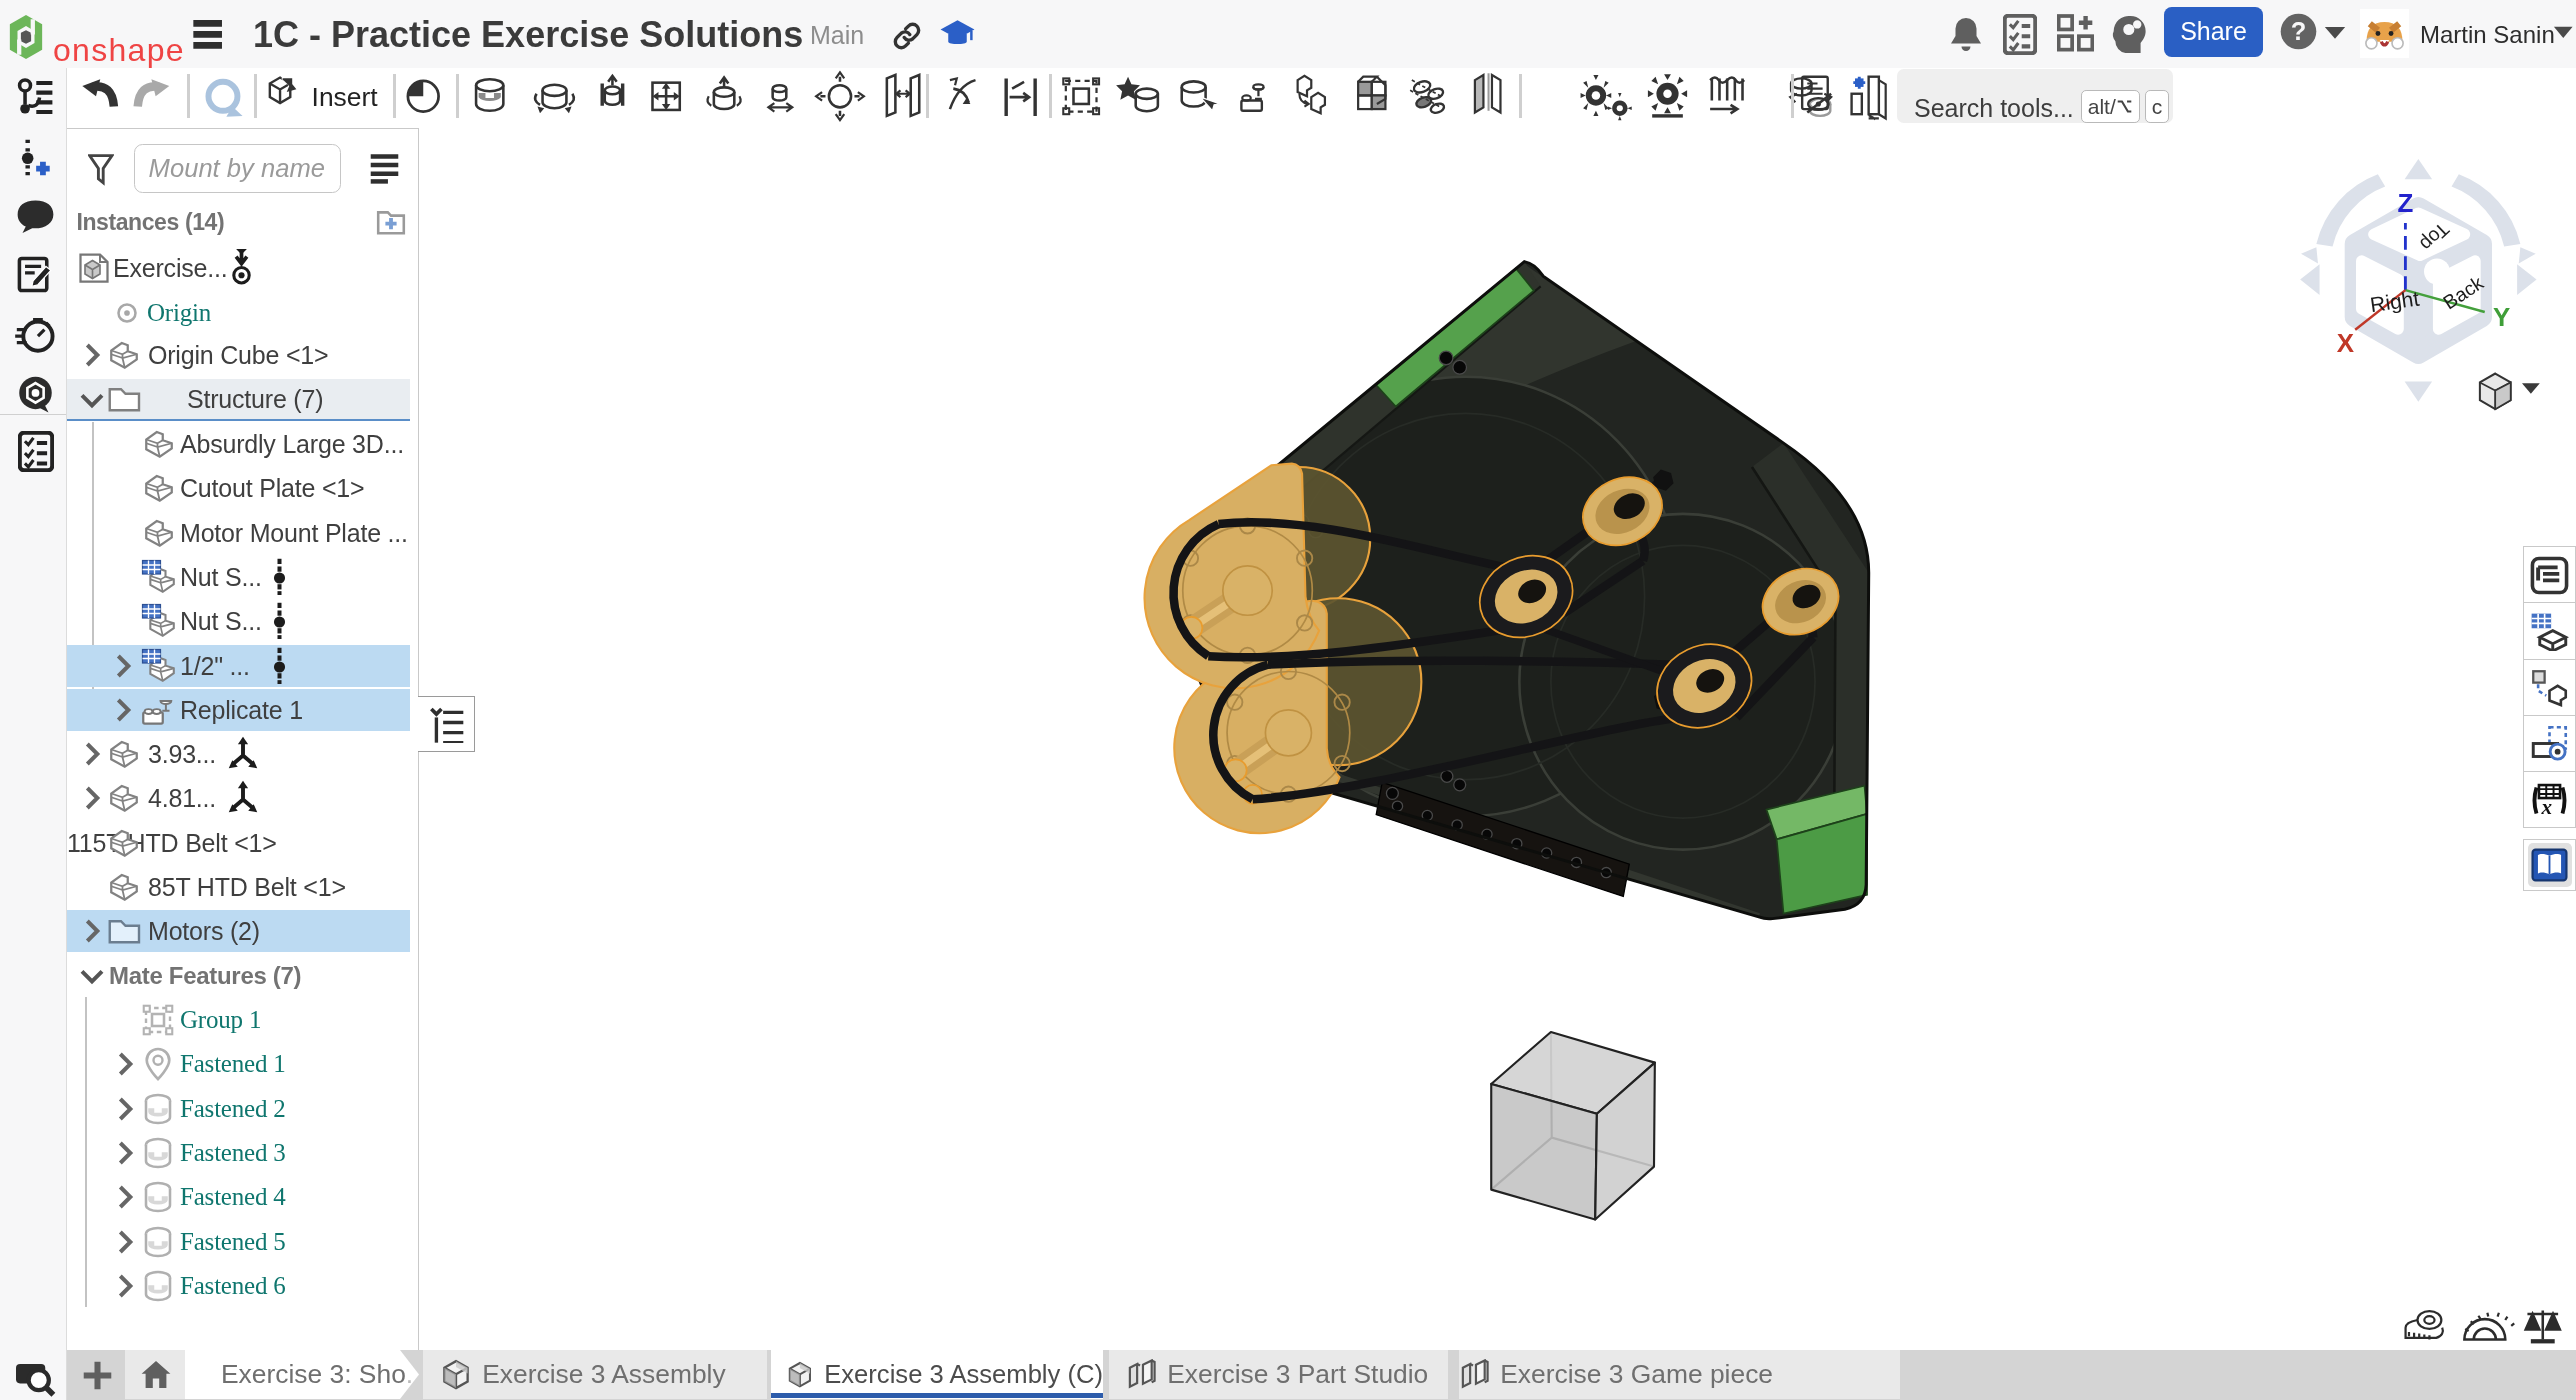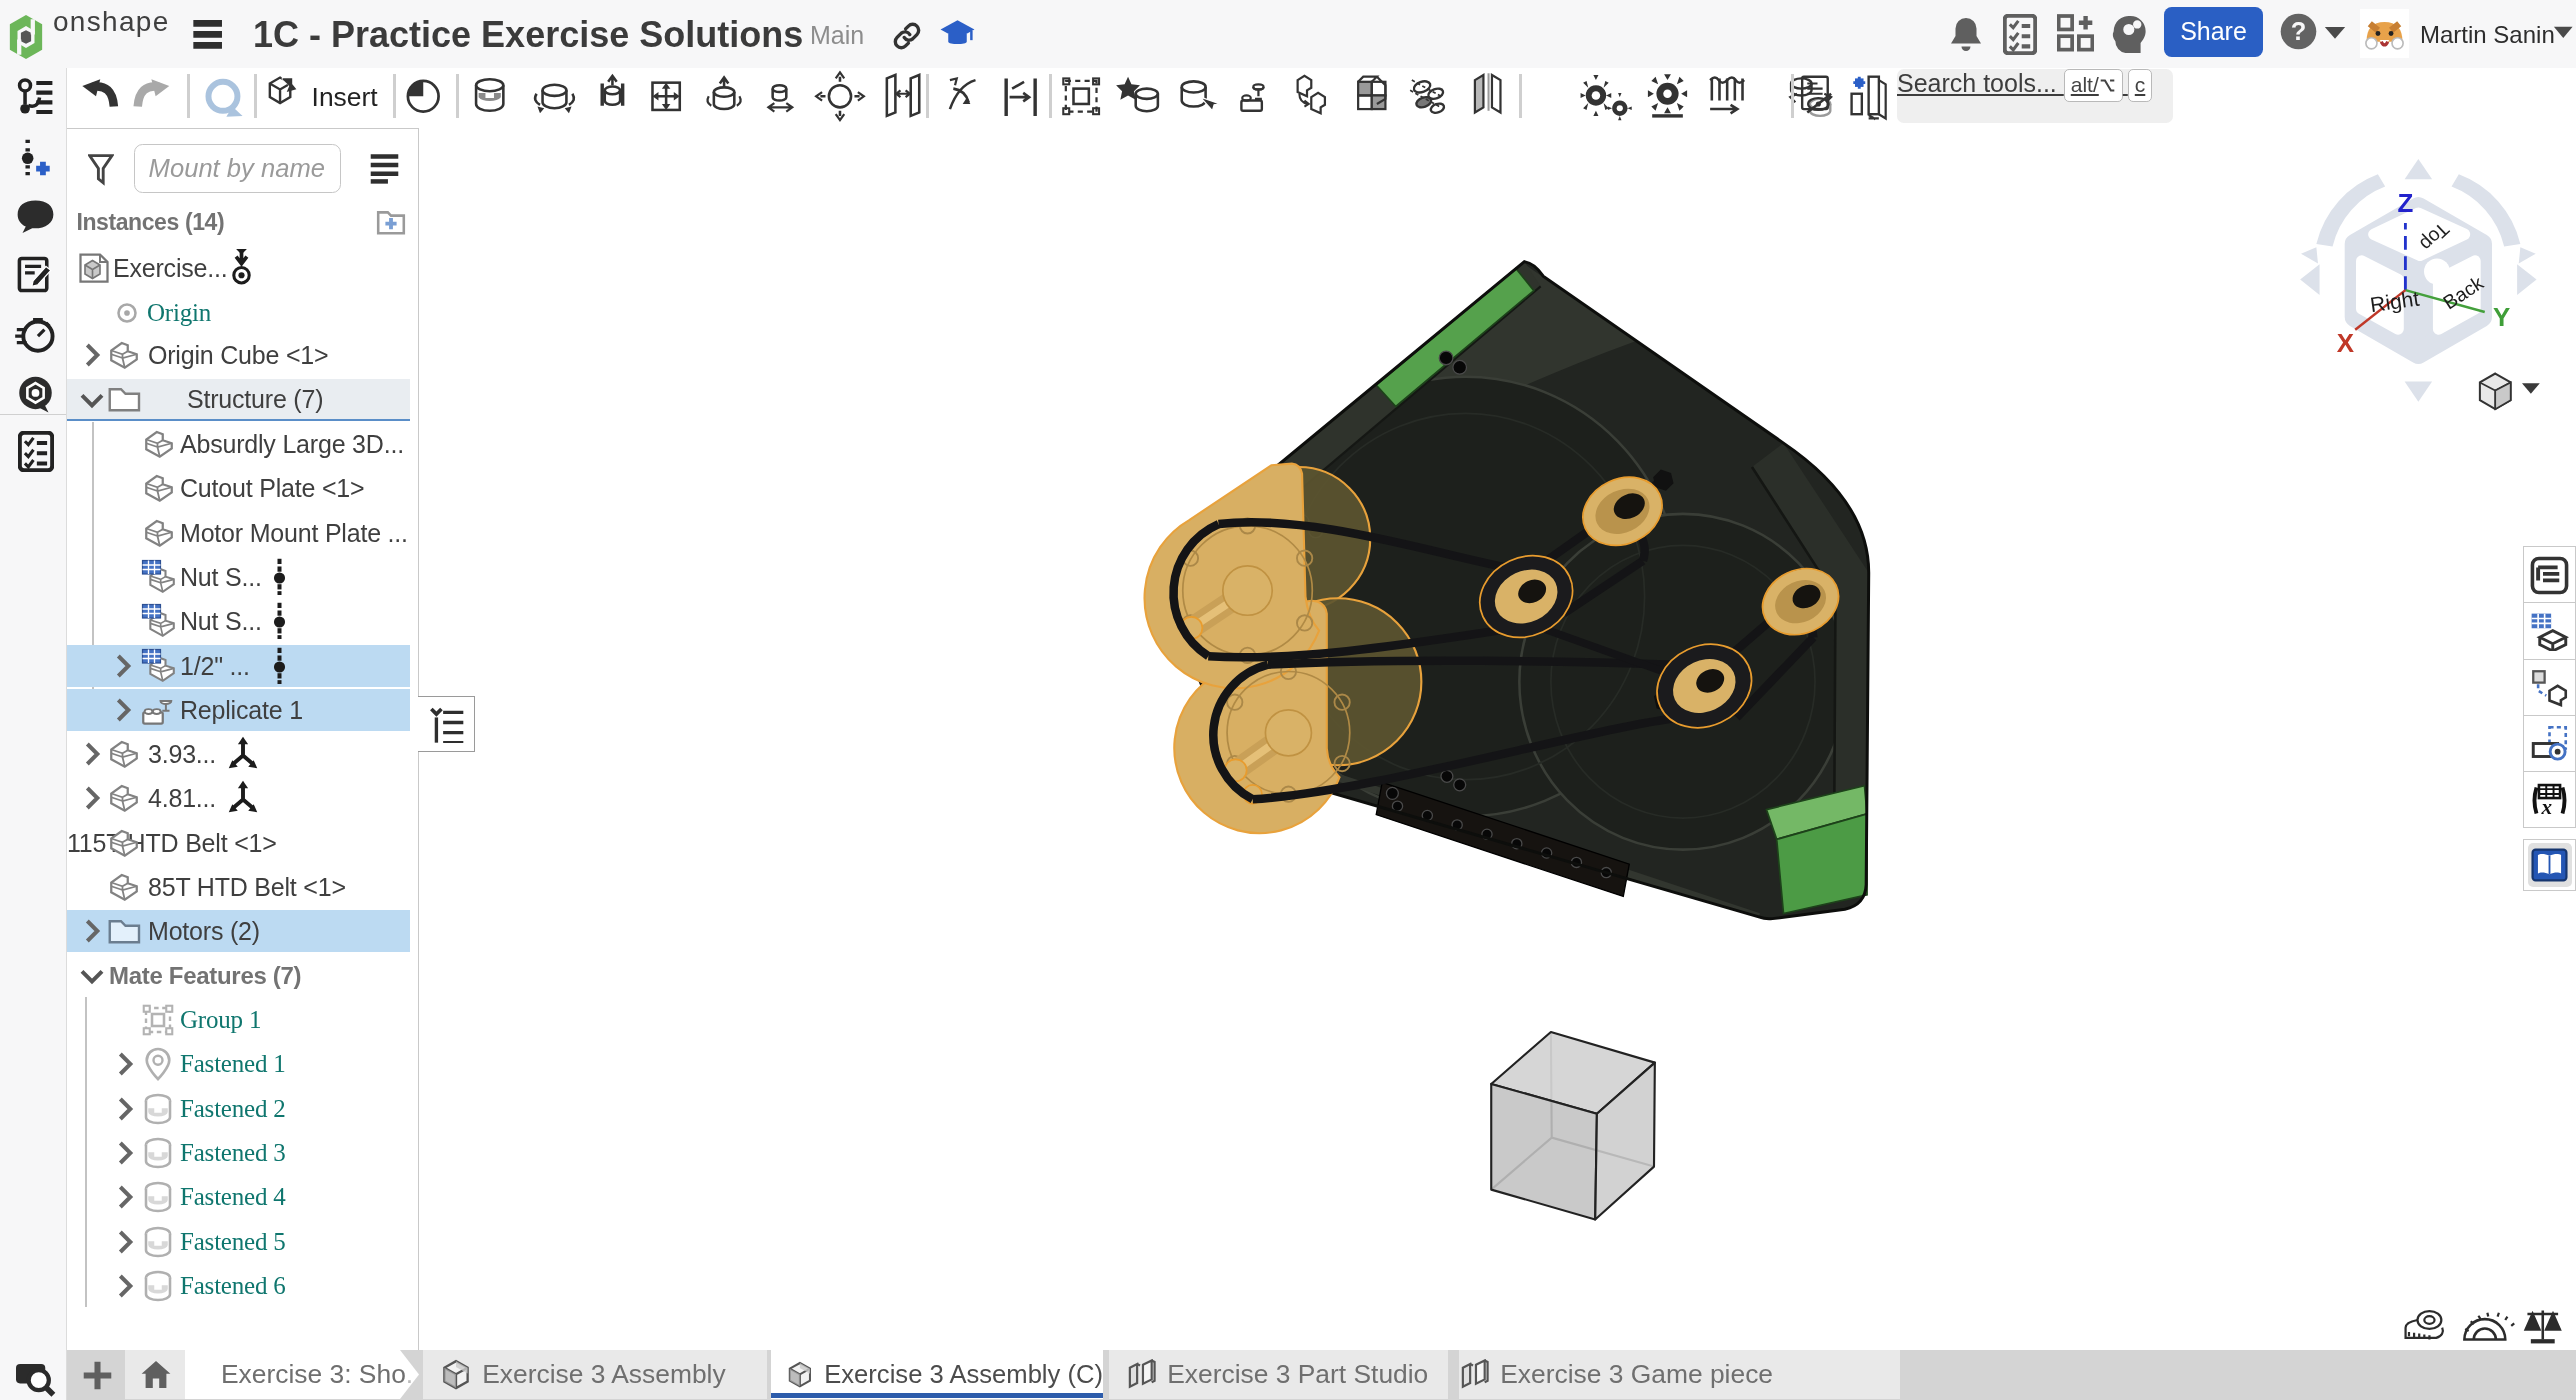--- a/index.html
+++ b/index.html
@@ -216,21 +216,21 @@
 </g>
 </svg>
 
 <div class="abs" id="topbar">
   <svg class="abs" style="left:9.4px;top:13.6px" width="34" height="46" viewBox="0 0 40 54">
     <path d="M20 1 L39 12 L39 42 L20 53 L1 42 L1 12 Z" fill="#6cb659"></path>
     <path d="M20 14 L30 20 L30 34 L20 40 L10 34 L10 20 Z" fill="#f7f7f8"></path>
     <path d="M20 19 L26 22 L26 32 L20 35 L14 32 L14 22 Z" fill="#555"></path>
     <path d="M28 6 L28 24 M12 30 L12 48" stroke="#f7f7f8" stroke-width="5"></path>
   </svg>
-  <div class="abs" style="left:53px;top:6px;font-size:28px;color:#404040;letter-spacing:1.3px;">onshape</div>
+  <div class="abs" style="left:53px;top:32px;font-size:32px;color:#ef4444;letter-spacing:1.3px;">onshape</div>
   <svg class="abs" style="left:193px;top:19.6px" width="31" height="32" viewBox="0 0 36 38">
       <path d="M0 4 H34 M0 17 H34 M0 30 H34" stroke="#2e2e2e" stroke-width="8"></path>
     </svg>
   <div class="abs" style="left:253px;top:13.6px;font-size:36px;font-weight:bold;color:#3b3b3b;letter-spacing:0px;">1C - Practice Exercise Solutions</div>
   <div class="abs" style="left:810px;top:21px;font-size:25px;color:#8d8d8d;">Main</div>
   <svg class="abs" style="left:890px;top:19px" width="34" height="34" viewBox="0 0 24 24">
       <path d="M10 13a4 4 0 0 0 6 1l3-3a4 4 0 0 0-6-6l-2 2 M14 11a4 4 0 0 0-6-1l-3 3a4 4 0 0 0 6 6l2-2" stroke="#333" stroke-width="2.4" fill="none" stroke-linecap="round"></path>
     </svg>
   <svg class="abs" style="left:939px;top:17px" width="37" height="34" viewBox="0 0 24 22">
       <path d="M12 2 L23 8 L12 14 L1 8 Z" fill="#2b5fc7"></path>
@@ -530,21 +530,21 @@
       <g transform="translate(-78 0)">
           <path d="M2176 12 h10 v10 h-10 z" stroke="#2b5fc7" stroke-width="0" fill="#2b5fc7"></path>
           <path d="M2174 17 h14 M2181 10 v14" stroke="#2b5fc7" stroke-width="3.4"></path>
           <rect x="2192" y="10" width="12" height="44" stroke-width="2.8"></rect>
           <rect x="2172" y="30" width="12" height="24" stroke-width="2.8" fill="#fff"></rect>
           <path d="M2204 14 l8 5 v40 l-8 -5 m-12 5 h12 m-12 -4 l8 5" stroke-width="2.6"></path>
         </g>
     </g>
     <text x="287" y="44" font-size="31" fill="#222">Insert</text>
   </svg>
-  <div class="abs" style="left:1830px;top:0.9px;width:276px;height:54px;background:#efefef;border-radius:6.8px;display:flex;align-items:flex-start;font-size:25px;color:#3d3d3d;white-space:nowrap;text-decoration:underline;">Search tools...&nbsp;<kbd style="display:inline-flex;align-items:center;">alt/<svg width="17" height="17" viewBox="0 0 20 20">
+  <div class="abs" style="left:1830px;top:0.9px;width:276px;height:54px;background:#efefef;border-radius:6.8px;display:flex;align-items:flex-end;padding-left:17px;font-size:25px;color:#3d3d3d;white-space:nowrap;">Search tools...&nbsp;<kbd style="display:inline-flex;align-items:center;">alt/<svg width="17" height="17" viewBox="0 0 20 20">
           <path d="M2 4 h5 l7 12 h4 M13 4 h5" stroke="#444" stroke-width="2.4" fill="none"></path>
         </svg></kbd> <kbd>c</kbd></div>
 </div>
 
 <svg width="0" height="0" style="position:absolute">
 <defs>
 <g id="part">
         <path d="M3.5 15.5 L3.5 9 L10.5 4 L14.5 5.5 L14.5 9.5 L20.5 11.5 L20.5 15 L12.5 20.5 Z" fill="#fff" stroke="#828282" stroke-width="1.5"></path>
         <path d="M3.5 9 L11 11.5 L14.5 9.5 M11 11.5 L11 14 L20.5 11.5 M11 14 L3.5 11.5 M11 14 L12.5 20.5" fill="none" stroke="#828282" stroke-width="1.2"></path>
       </g>

